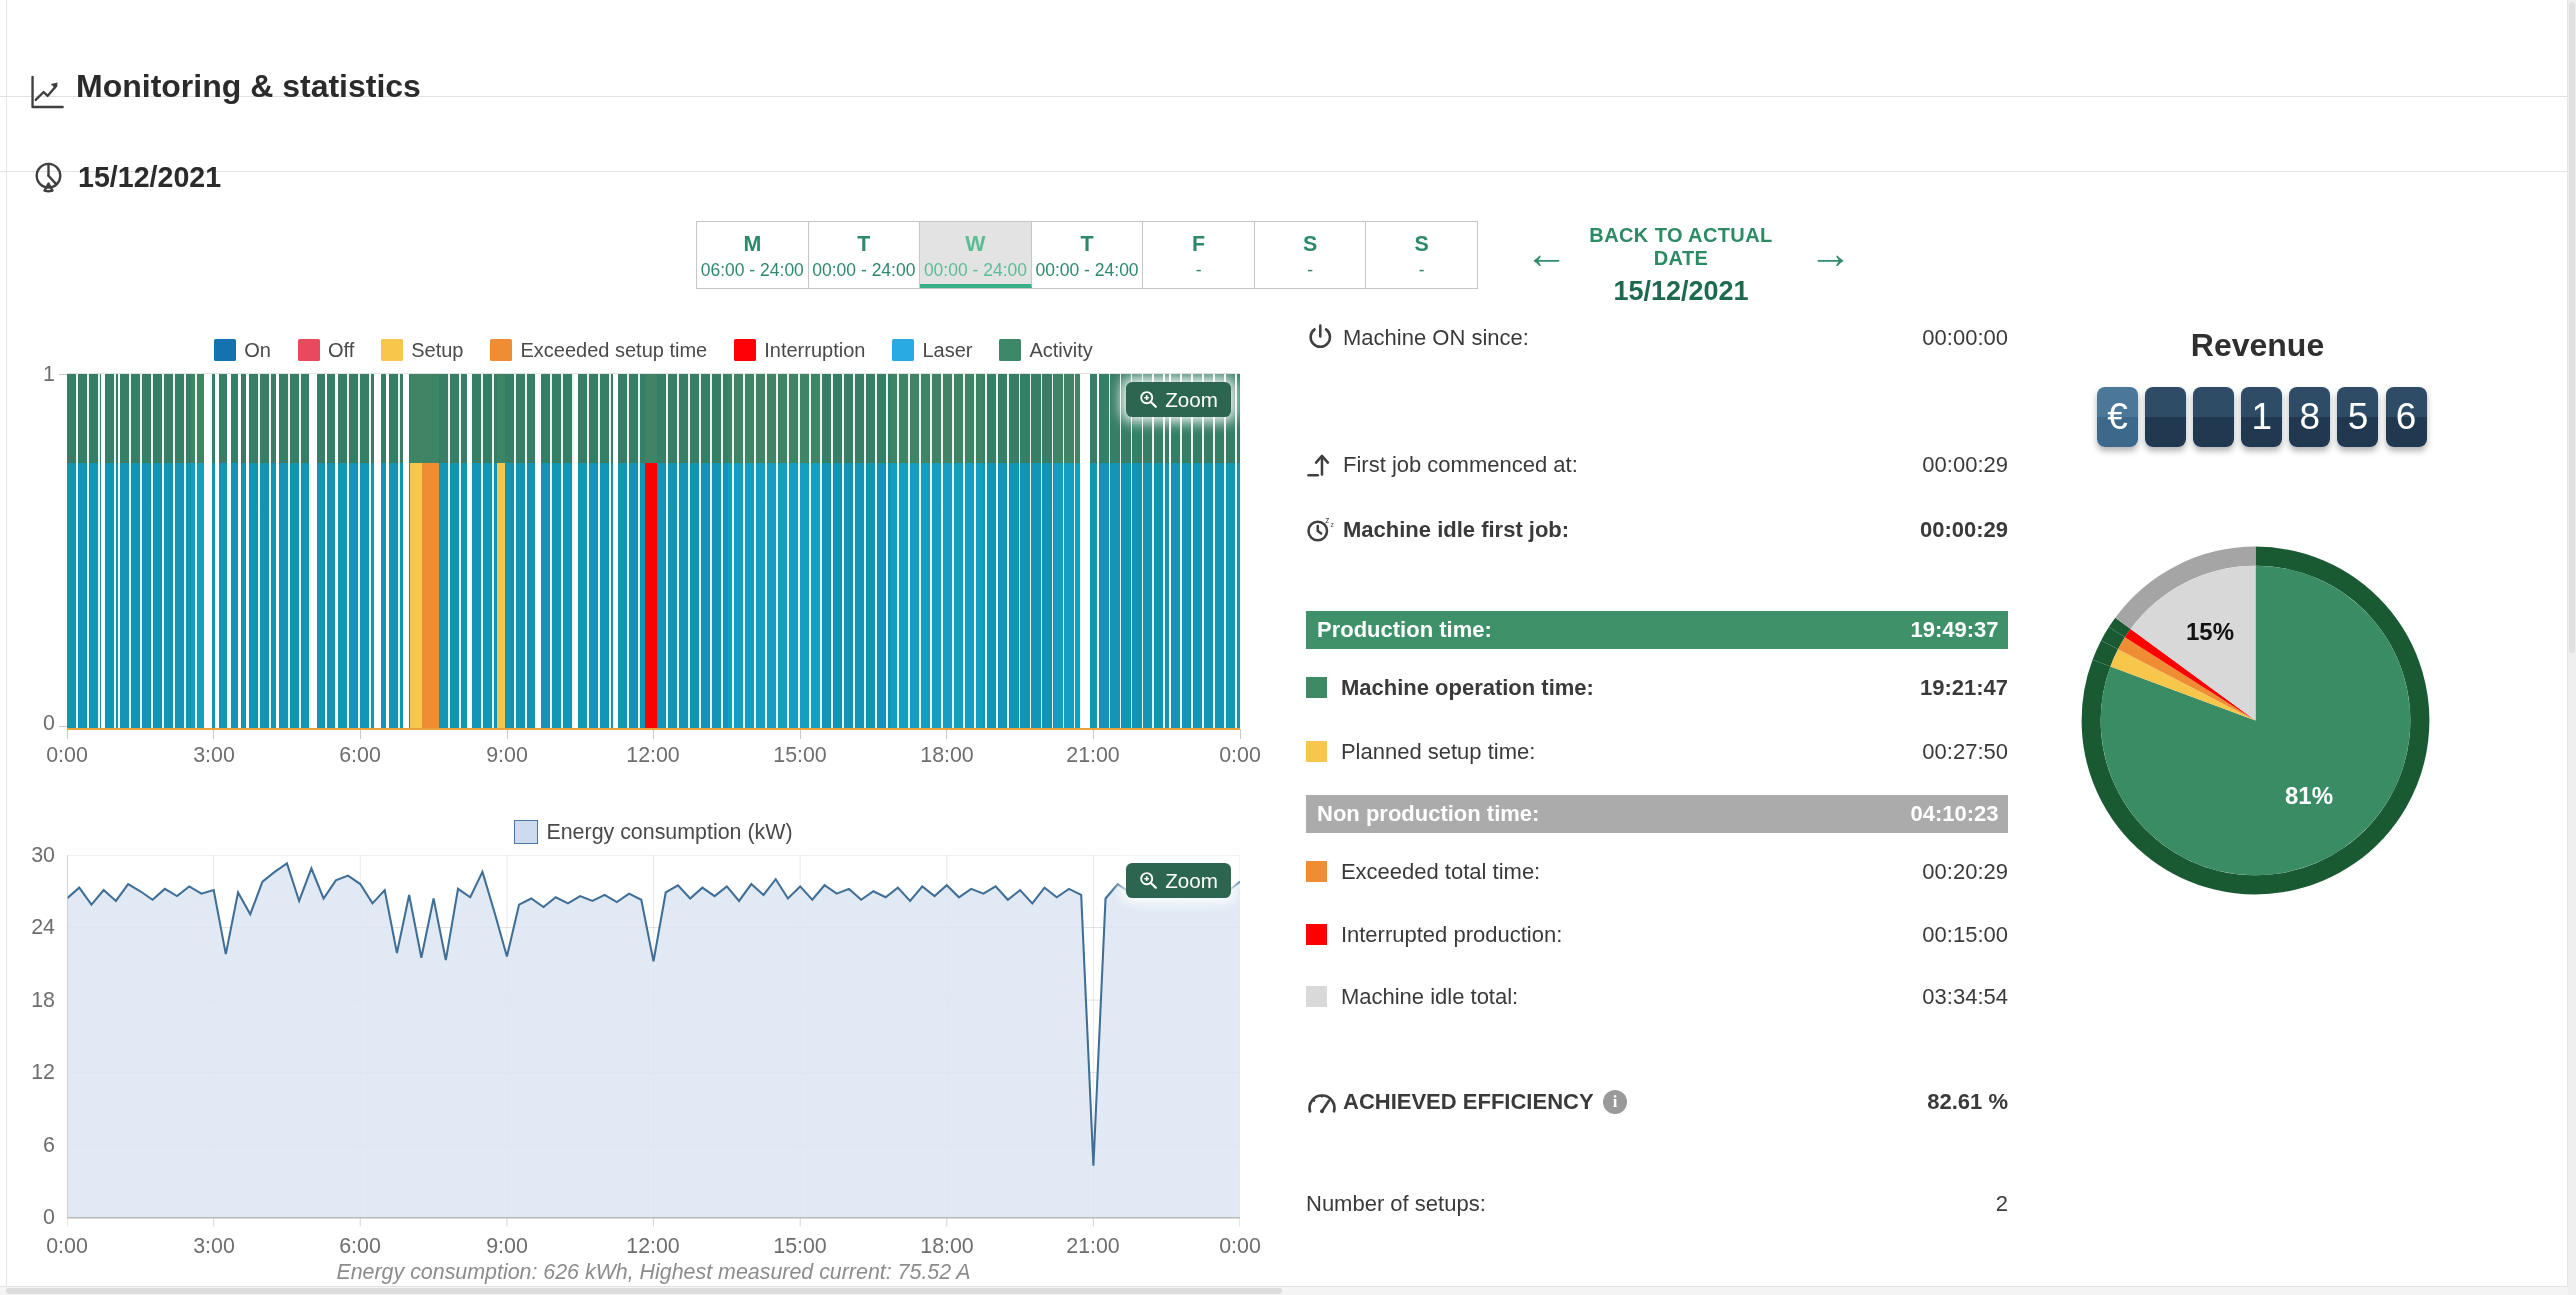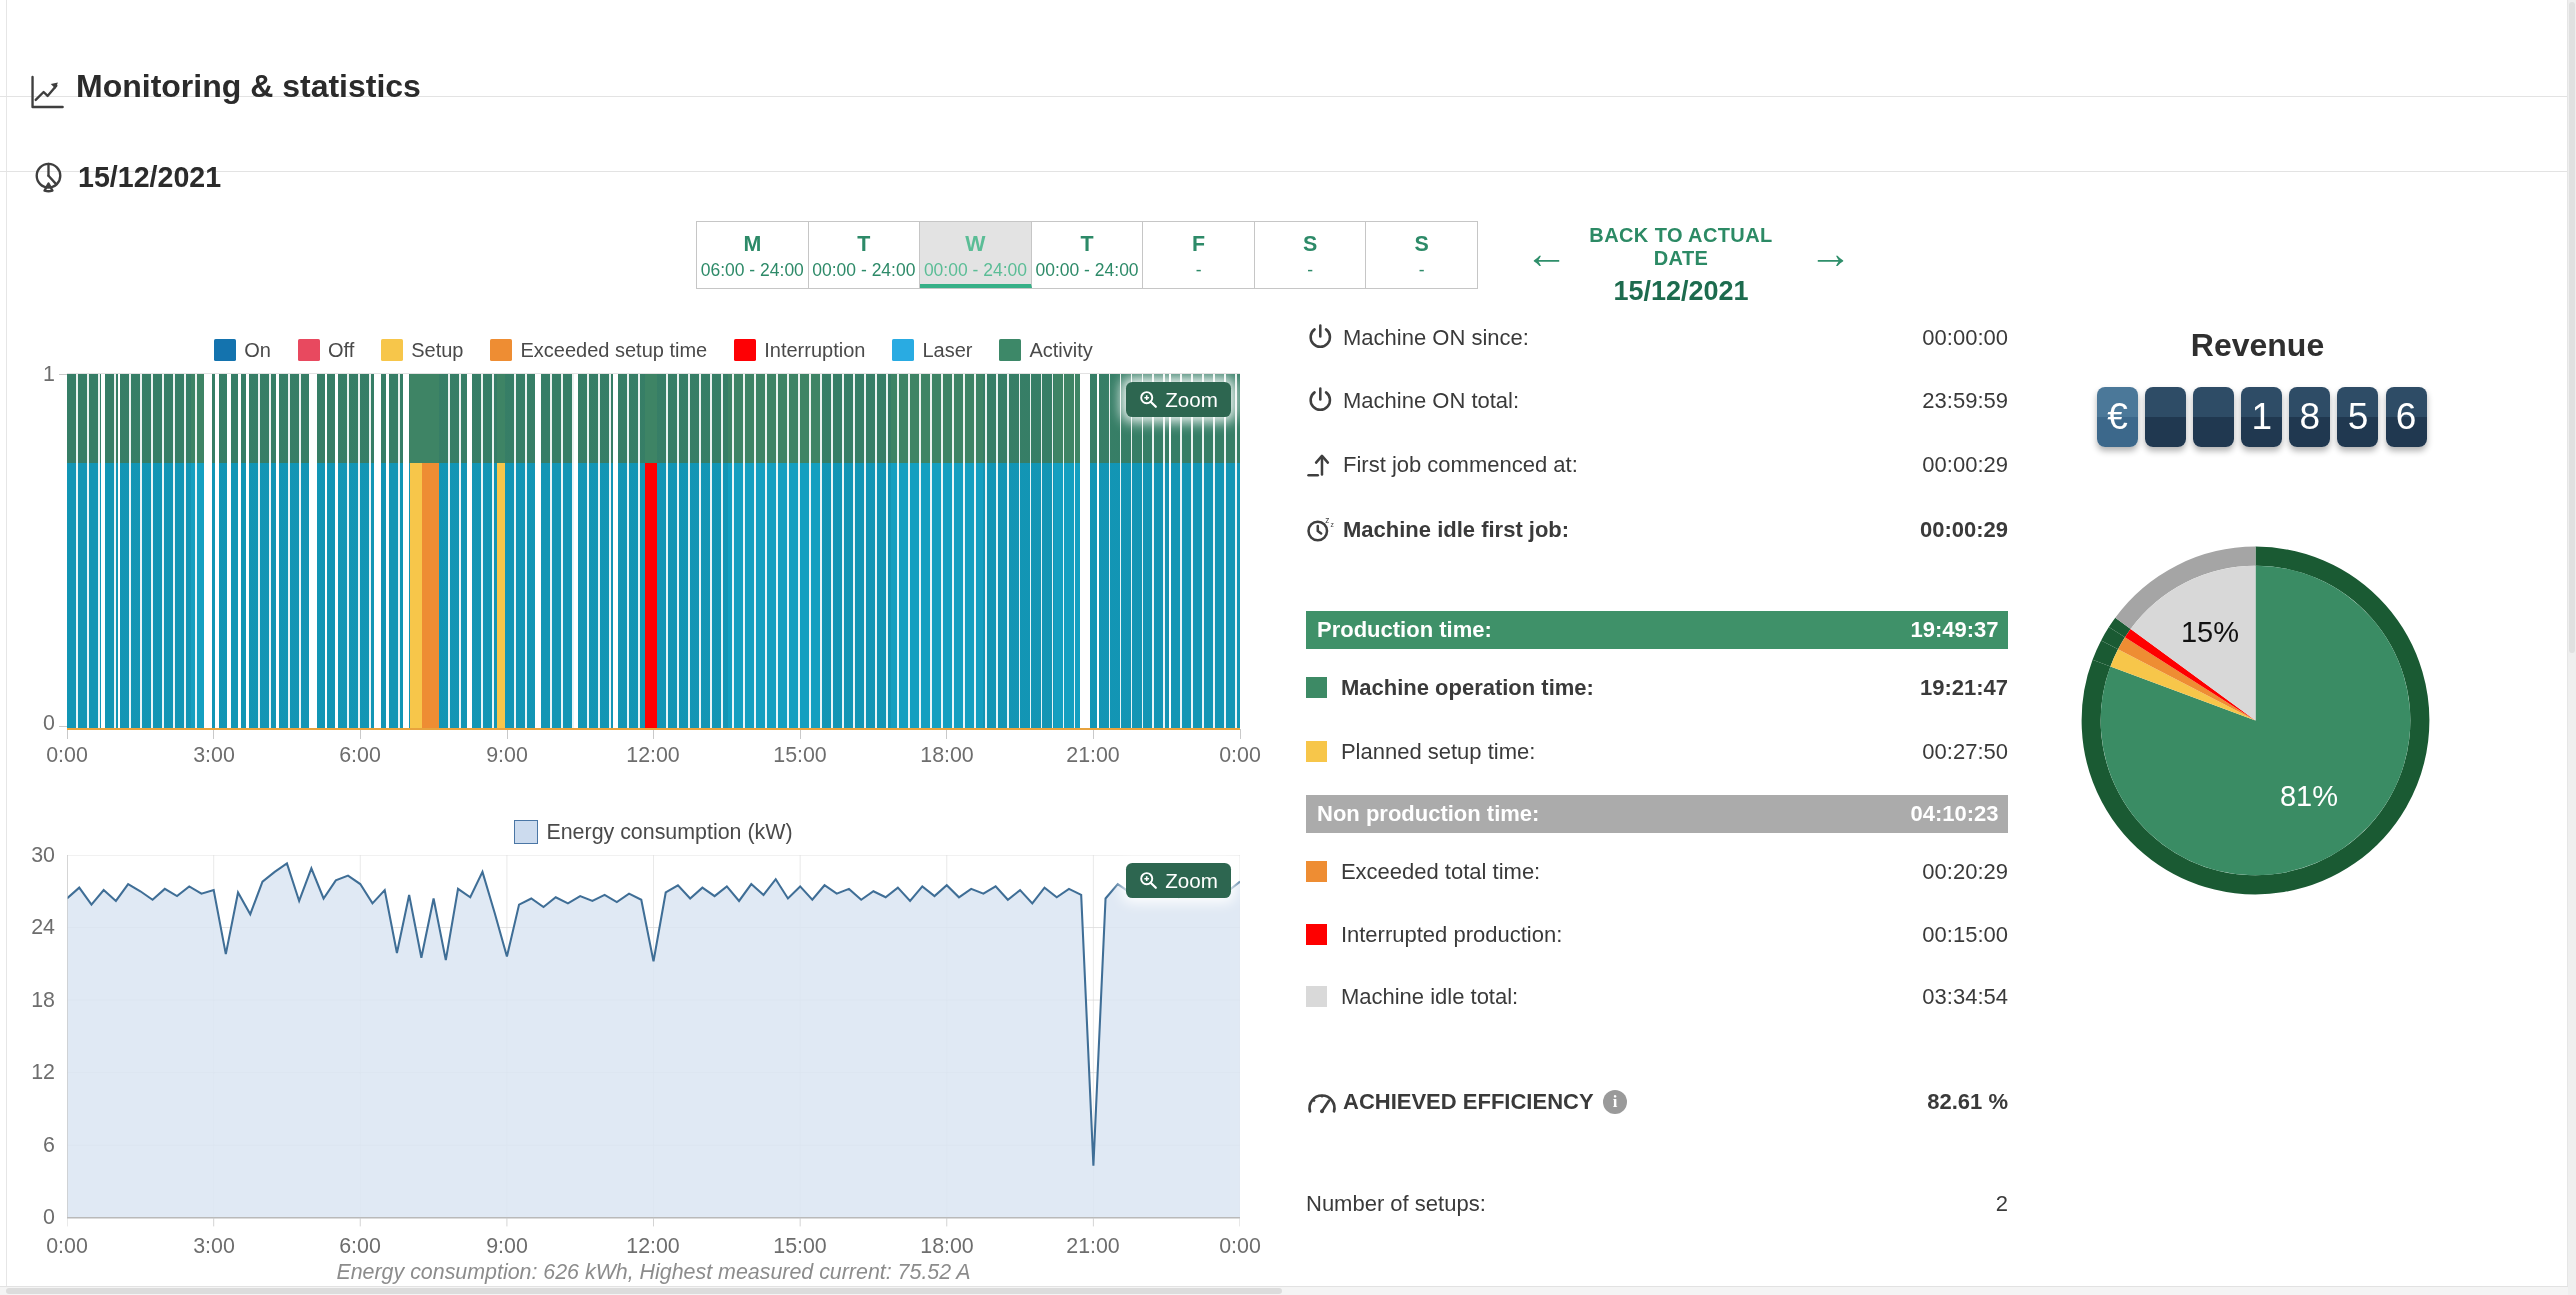--- a/index.html
+++ b/index.html
@@ -83,21 +83,21 @@
              font-size:32px;font-weight:700;color:#2f2f2f;}
   .tiles{position:absolute;left:2097px;top:387px;display:flex;gap:7.1px;}
   .tile{width:41px;height:60px;border-radius:8px;color:#fff;font-size:37px;
         display:flex;align-items:center;justify-content:center;
         background:linear-gradient(180deg,#2e4c66 0 50%,#203850 50% 100%);
         box-shadow:0 4px 6.3px rgba(0,0,0,.3);}
   .tile.euro{background:linear-gradient(180deg,#4b7899 0 50%,#3c688b 50% 100%);}
 
   
   #pie-wrap{position:absolute;left:2057px;top:522px;width:397px;height:397px;}
-  .pie-label{position:absolute;font-size:29px;font-weight:400;transform:translate(-50%,-50%);}
+  .pie-label{position:absolute;font-size:24px;font-weight:700;transform:translate(-50%,-50%);}
 
   
   .hscroll{position:absolute;left:0;top:1286px;width:2576px;height:8.7px;background:#f4f4f4;border-top:0.8px solid #e2e2e2;}
   .hthumb{position:absolute;left:6.3px;top:1288px;width:1276px;height:6.3px;background:#dcdcdc;border-radius:3.2px;}
   .vscroll{position:absolute;left:2568px;top:0;width:8px;height:1295px;background:#efefef;}
   .vthumb{position:absolute;left:2569px;top:1.6px;width:6.3px;height:651px;background:#e0e0e0;border-radius:3.2px;}
 
   svg{display:block;}
   .icon-stroke{stroke:#3f3f3f;fill:none;stroke-width:3;stroke-linecap:round;stroke-linejoin:round;}
 </style>
@@ -359,30 +359,20 @@
   <div class="stat-row" style="top:320px;">
     <span class="ic">
       <svg width="28.6" height="28.6" viewBox="0 0 34 34">
           <path class="icon-stroke" stroke-width="3.4" d="M17 3v13"></path>
           <path class="icon-stroke" stroke-width="3.4" d="M10.2 7.6a11.5 11.5 0 1 0 13.6 0"></path>
         </svg>
     </span>
     <span class="lab">Machine ON since:</span>
     <span class="val">00:00:00</span>
   </div>
-  <div class="stat-row" style="top:383px;">
-    <span class="ic">
-      <svg width="28.6" height="28.6" viewBox="0 0 34 34">
-          <path class="icon-stroke" stroke-width="3.4" d="M17 3v13"></path>
-          <path class="icon-stroke" stroke-width="3.4" d="M10.2 7.6a11.5 11.5 0 1 0 13.6 0"></path>
-        </svg>
-    </span>
-    <span class="lab">Machine ON total:</span>
-    <span class="val">23:59:59</span>
-  </div>
   <div class="stat-row" style="top:447px;">
     <span class="ic">
       <svg width="28.6" height="28.6" viewBox="0 0 34 34">
           <path class="icon-stroke" d="M3 30h11"></path>
           <path class="icon-stroke" d="M19 29V8"></path>
           <path class="icon-stroke" d="M12 15l7-8 7 8"></path>
         </svg>
     </span>
     <span class="lab">First job commenced at:</span>
     <span class="val">00:00:29</span>

